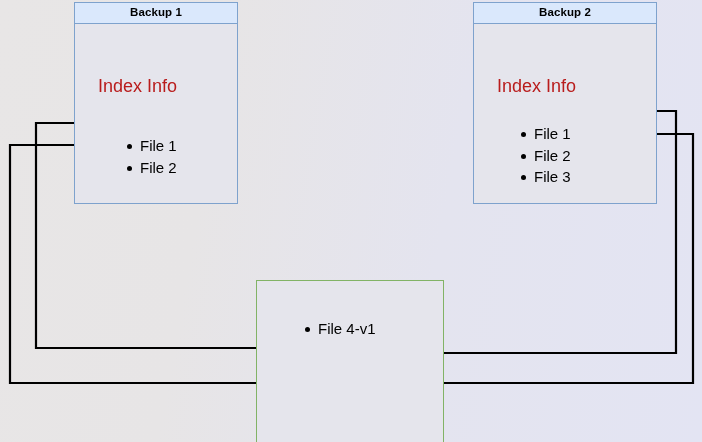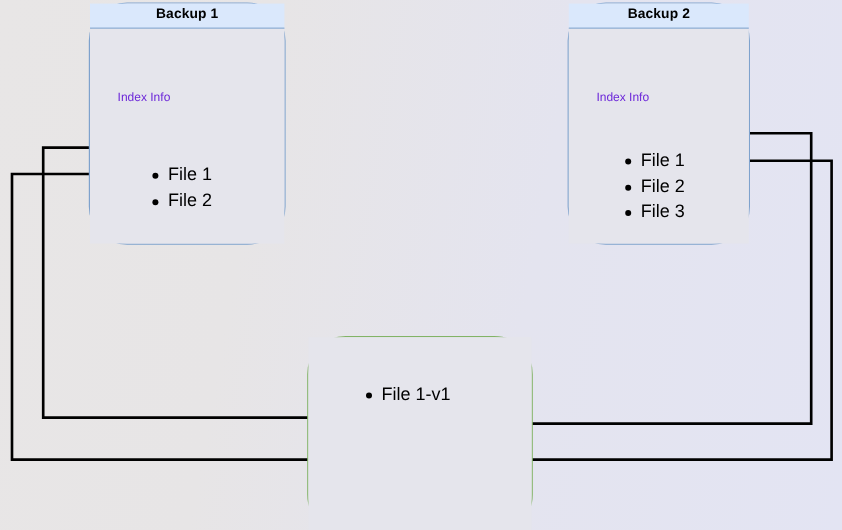--- a/index.html
+++ b/index.html
@@ -31,21 +31,20 @@
   }
 
   
   .node {
     position: absolute;
     box-sizing: border-box;
     border-width: 1px;
     border-style: solid;
     display: flex;
     flex-direction: column;
-    border-radius: 32px;
   }
   .node .title-bar {
     box-sizing: border-box;
     height: 21px;
     line-height: 19px;
     text-align: center;
     font-size: 11.5px;
     font-weight: bold;
     color: #000000;
     border-bottom-width: 1px;
@@ -73,22 +72,22 @@
     border-color: #82b366;
     background: #e5e5ec;
   }
   .dedup .title-bar {
     background: #d5e8d4;
     border-bottom-color: #82b366;
   }
 
   .section-label {
     position: absolute;
-    font-size: 10px;
-    color: #6d28d9;
+    font-size: 18px;
+    color: #b91c1c;
     white-space: nowrap;
   }
 
   ul.filelist {
     position: absolute;
     margin: 0;
     padding: 0;
     list-style: none;
   }
   ul.filelist li {
@@ -135,33 +134,33 @@
     <div class="title-bar">Backup 1</div>
     <div class="body">
       <div class="section-label" style="left:23px; top:52px;">Index Info</div>
       <ul class="filelist" style="left:50px; top:111px;">
         <li>File 1</li>
         <li>File 2</li>
       </ul>
     </div>
   </div>
 
-  <div class="node backup" style="left:473px; top:2px; width:152px; height:202px;">
+  <div class="node backup" style="left:473px; top:2px; width:184px; height:202px;">
     <div class="title-bar">Backup 2</div>
     <div class="body">
       <div class="section-label" style="left:23px; top:52px;">Index Info</div>
       <ul class="filelist" style="left:45px; top:99px;">
         <li>File 1</li>
         <li>File 2</li>
         <li>File 3</li>
       </ul>
     </div>
   </div>
 
   <div class="node dedup" style="left:256px; top:280px; width:188px; height:164px;">
     <div class="body">
       <ul class="filelist" style="left:46px; top:37px;">
-        <li>File 1-v1</li>
+        <li>File 4-v1</li>
       </ul>
     </div>
   </div>
 
 </div>
 
 </body></html>

